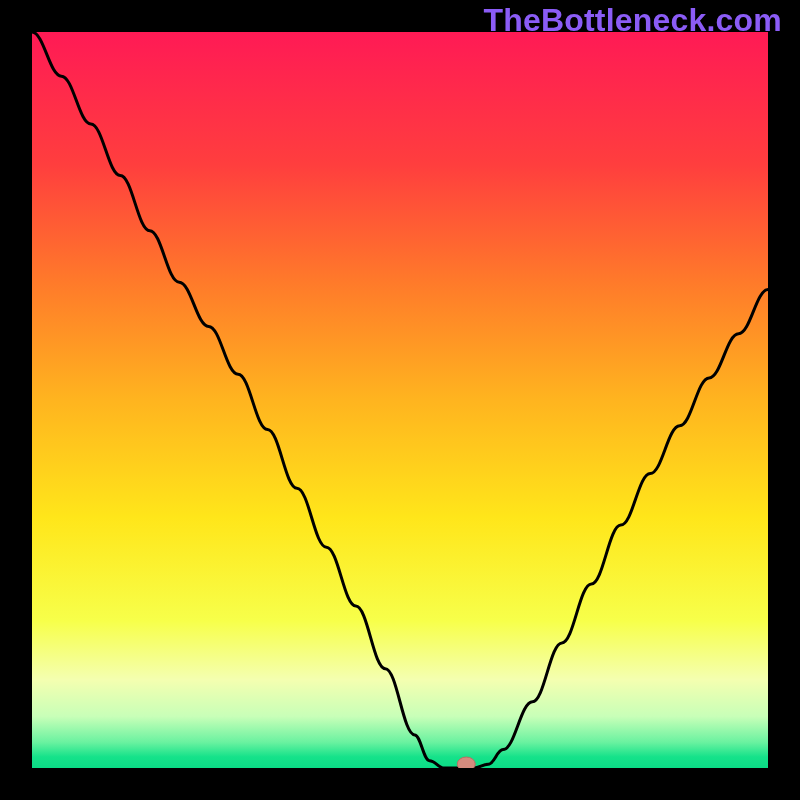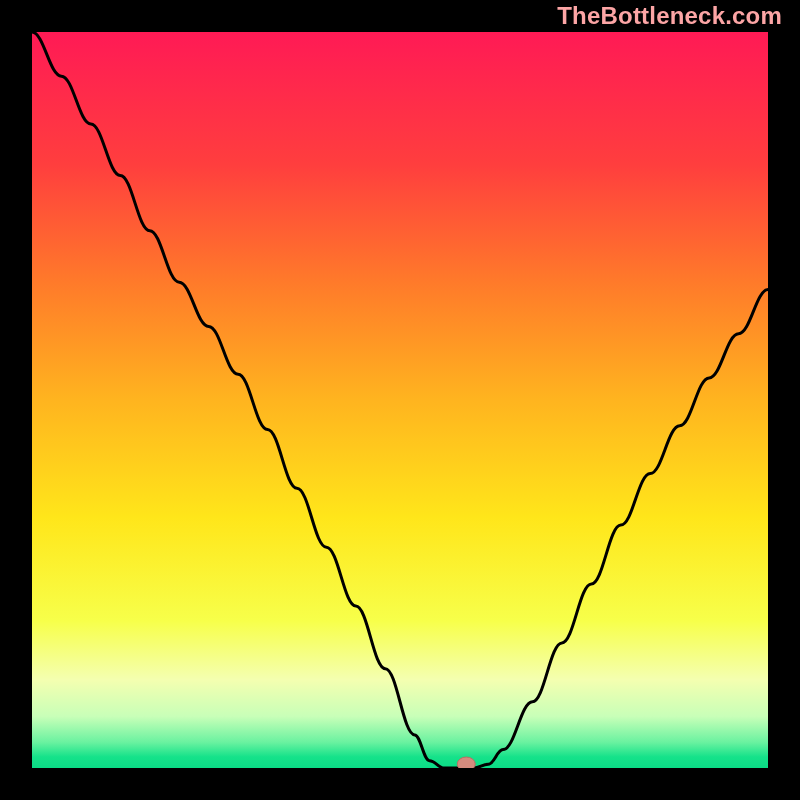--- a/index.html
+++ b/index.html
@@ -16,23 +16,23 @@
     top: 0;
     width: 800px;
     height: 800px;
     background: #000000;
   }
   .watermark {
     position: absolute;
     top: 2px;
     right: 18px;
     font-family: Arial, Helvetica, sans-serif;
-    font-size: 24px;
+    font-size: 32px;
     font-weight: 600;
-    color: #fca5a5;
+    color: #8b5cf6;
     letter-spacing: 0.2px;
   }
   .plot-area {
     position: absolute;
     left: 32px;
     top: 32px;
     width: 736px;
     height: 736px;
     overflow: hidden;
   }

